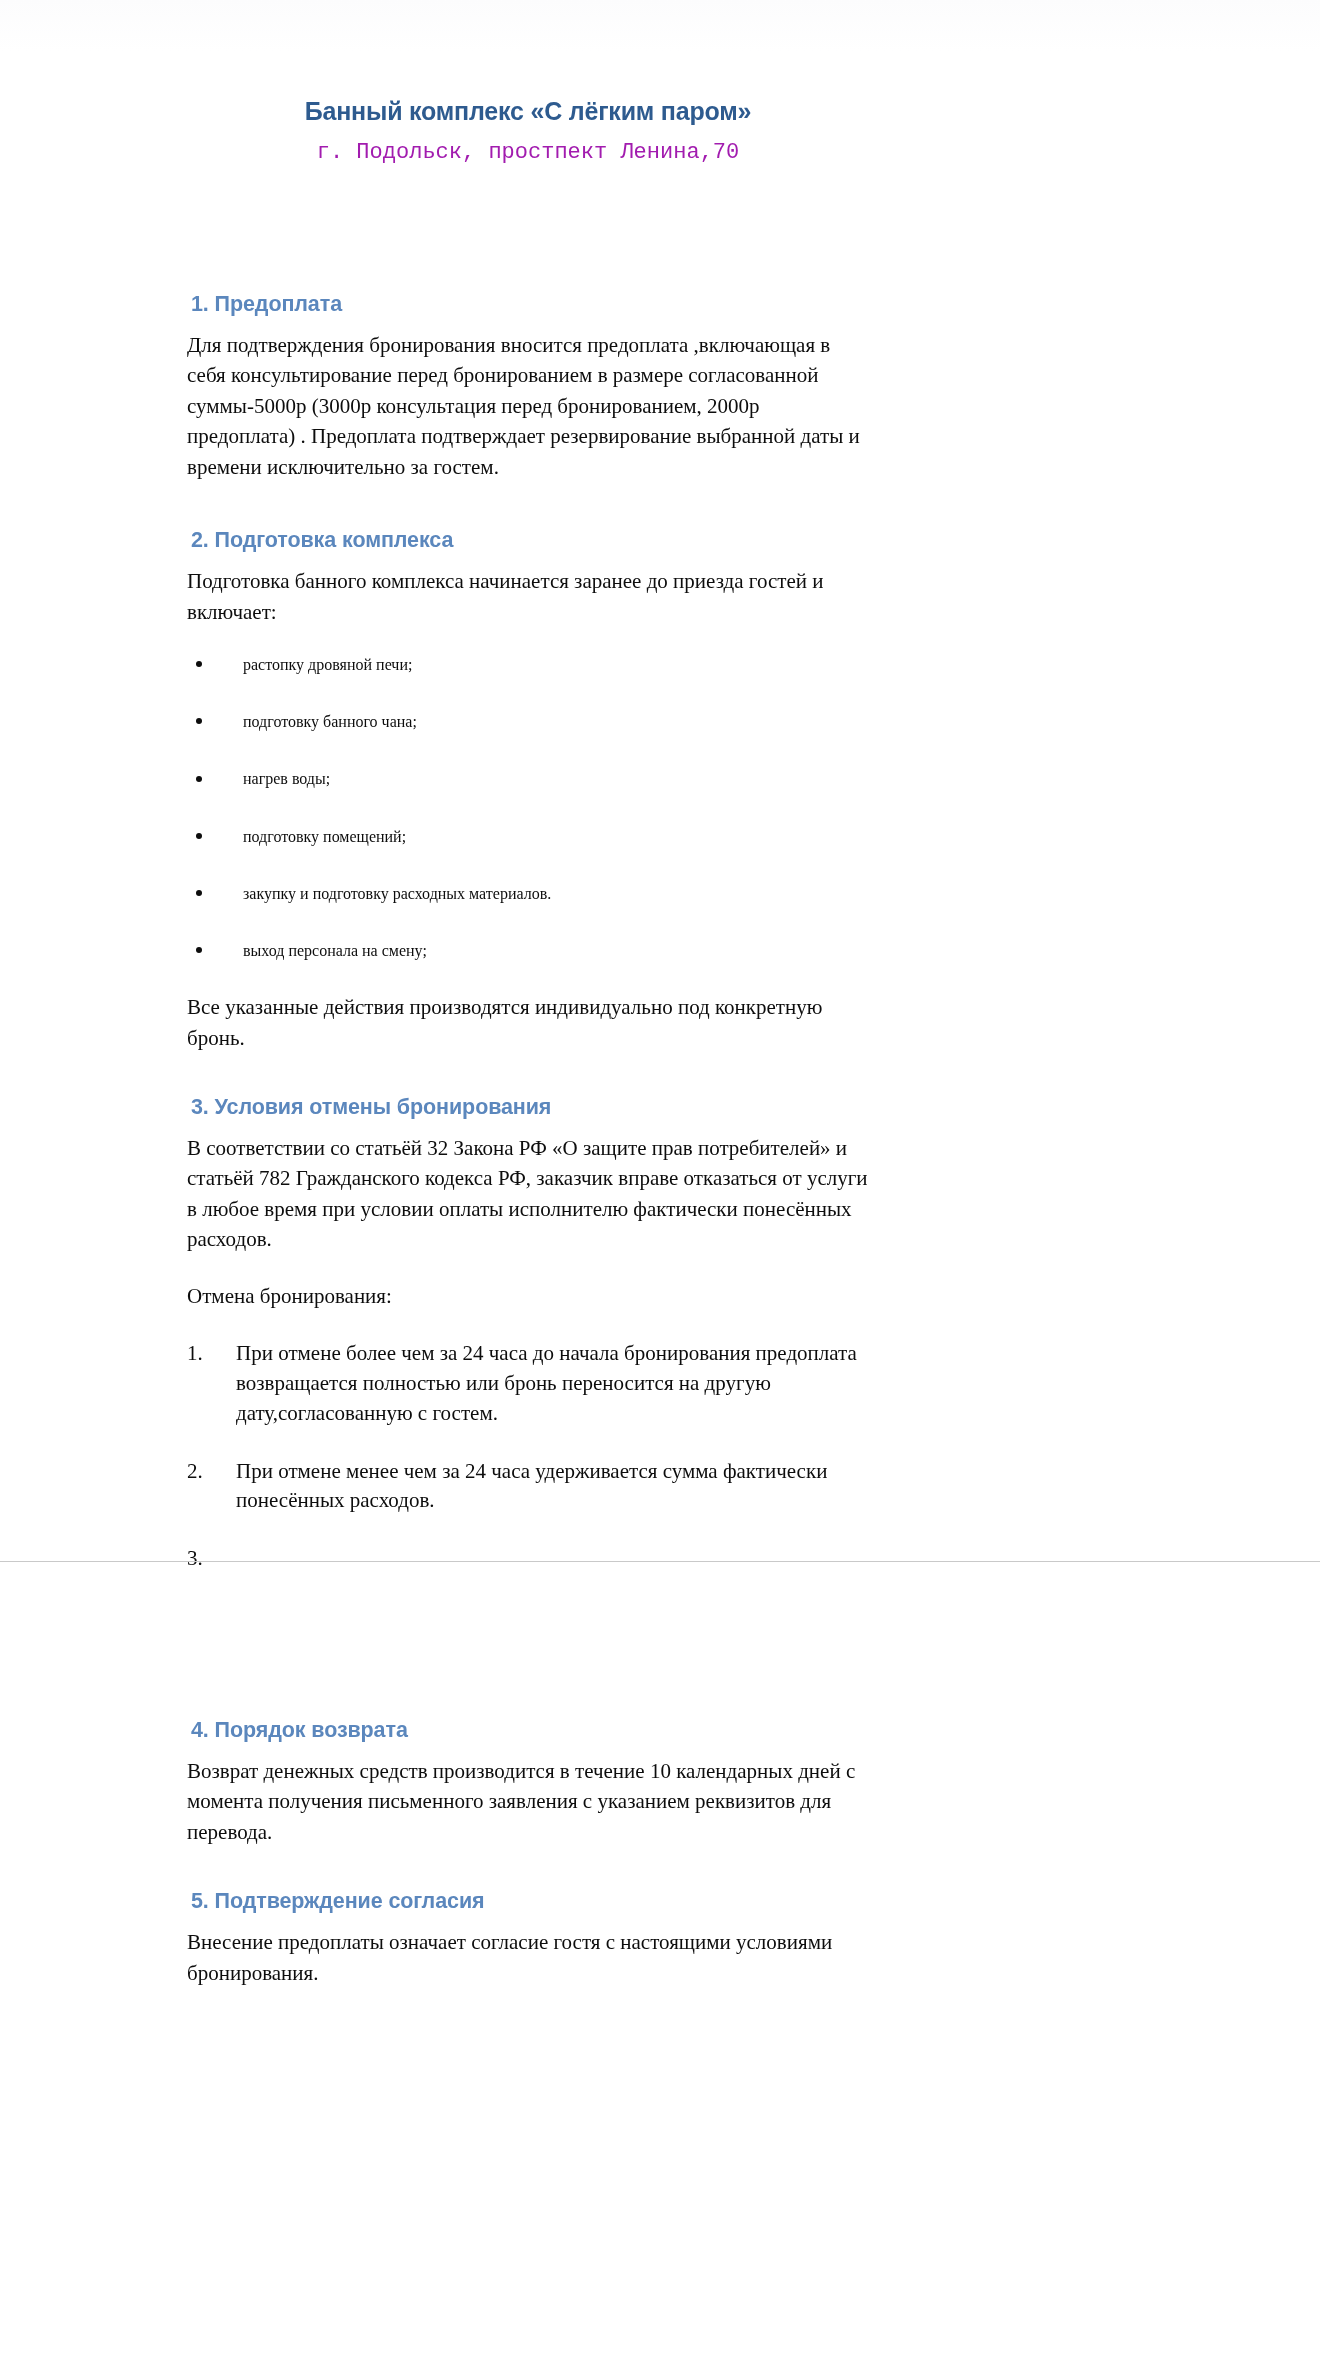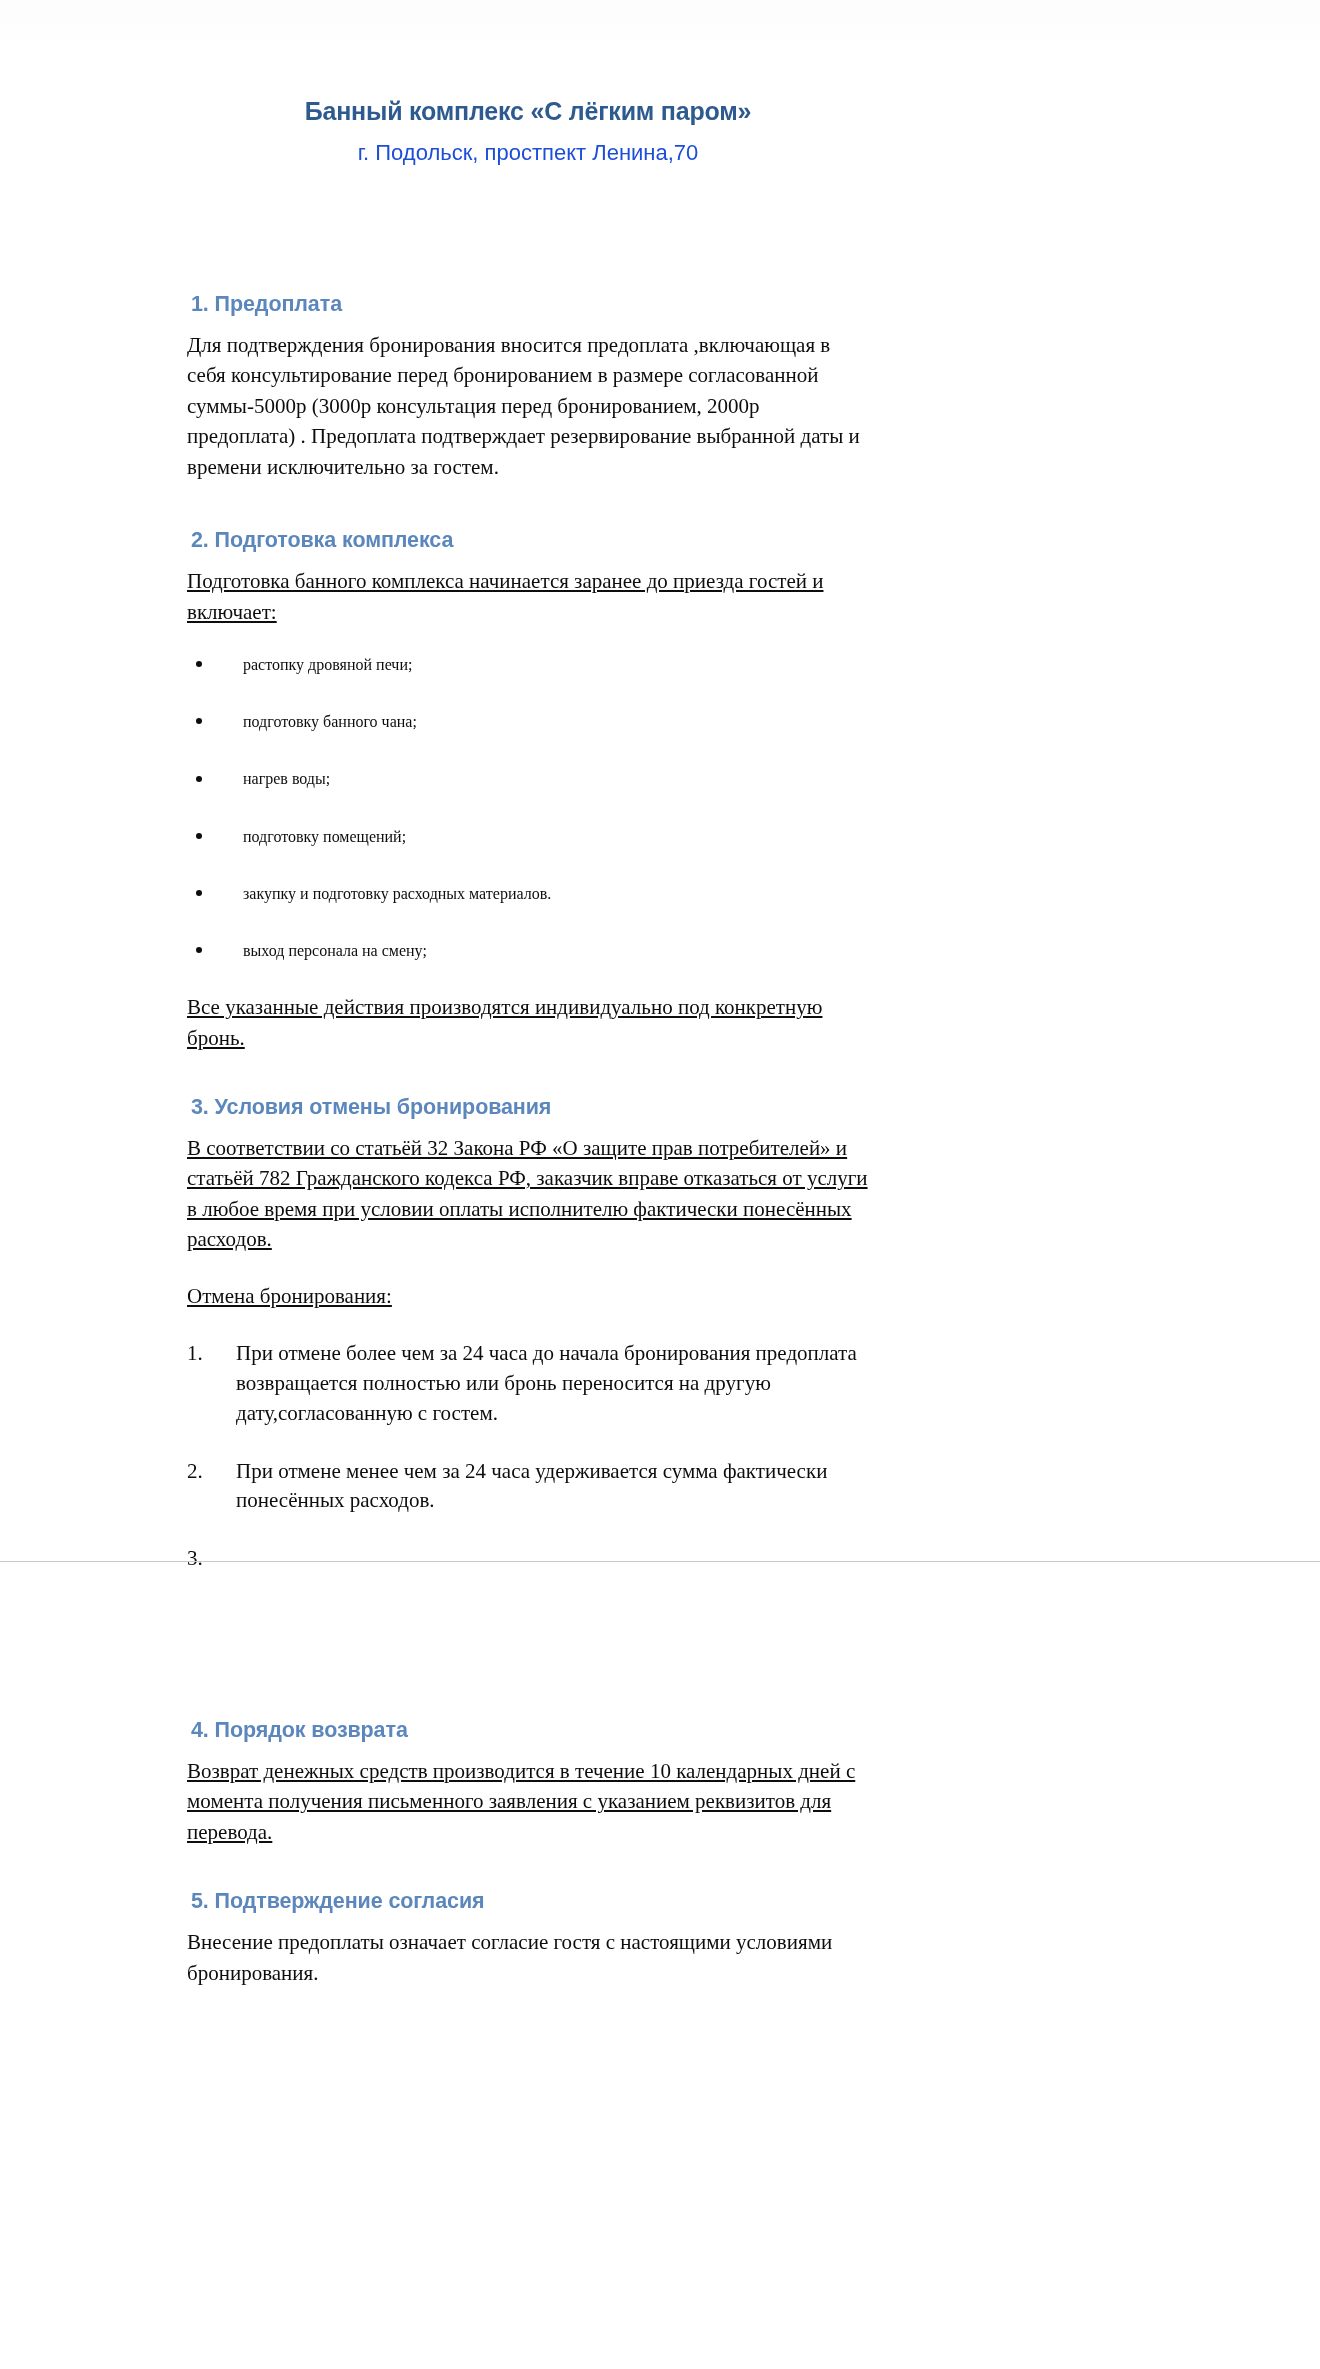--- a/index.html
+++ b/index.html
@@ -65,24 +65,24 @@
     font-family: "Liberation Sans", "DejaVu Sans", sans-serif;
     font-weight: bold;
     font-size: 25px;
     line-height: 1.25;
     color: #2e5b8f;
     letter-spacing: -0.2px;
   }
   .doc-subtitle {
     margin: 12px 0 16px 0;
     text-align: center;
-    font-family: Liberation Sans, sans-serif;
+    font-family: Liberation Mono, monospace;
     font-size: 22px;
     line-height: 1.3;
-    color: #1d4ed8;
+    color: #a21caf;
   }
 
   
   .section-heading {
     margin: 4px;
     font-family: "Liberation Sans", "DejaVu Sans", sans-serif;
     font-weight: bold;
     font-size: 21.5px;
     line-height: 1.35;
     color: #5b87bd;
@@ -96,21 +96,21 @@
   
   .body-text {
     margin: 11px 0 0 0;
     font-family: "Liberation Serif", "DejaVu Serif", serif;
     font-size: 21px;
     line-height: 1.45;
     color: #0d0d0d;
     text-align: left;
   }
   .body-text.narrow { max-width: 880px; }
-  .body-text.wide   { max-width: 930px; text-decoration: underline; }
+  .body-text.wide   { max-width: 930px; }
 
   .body-text.spaced { margin-top: 26px; }
 
   
   .bullet-list {
     list-style: none;
     margin: 26px 0 0 0;
     padding: 0;
   }
   .bullet-list > li {

